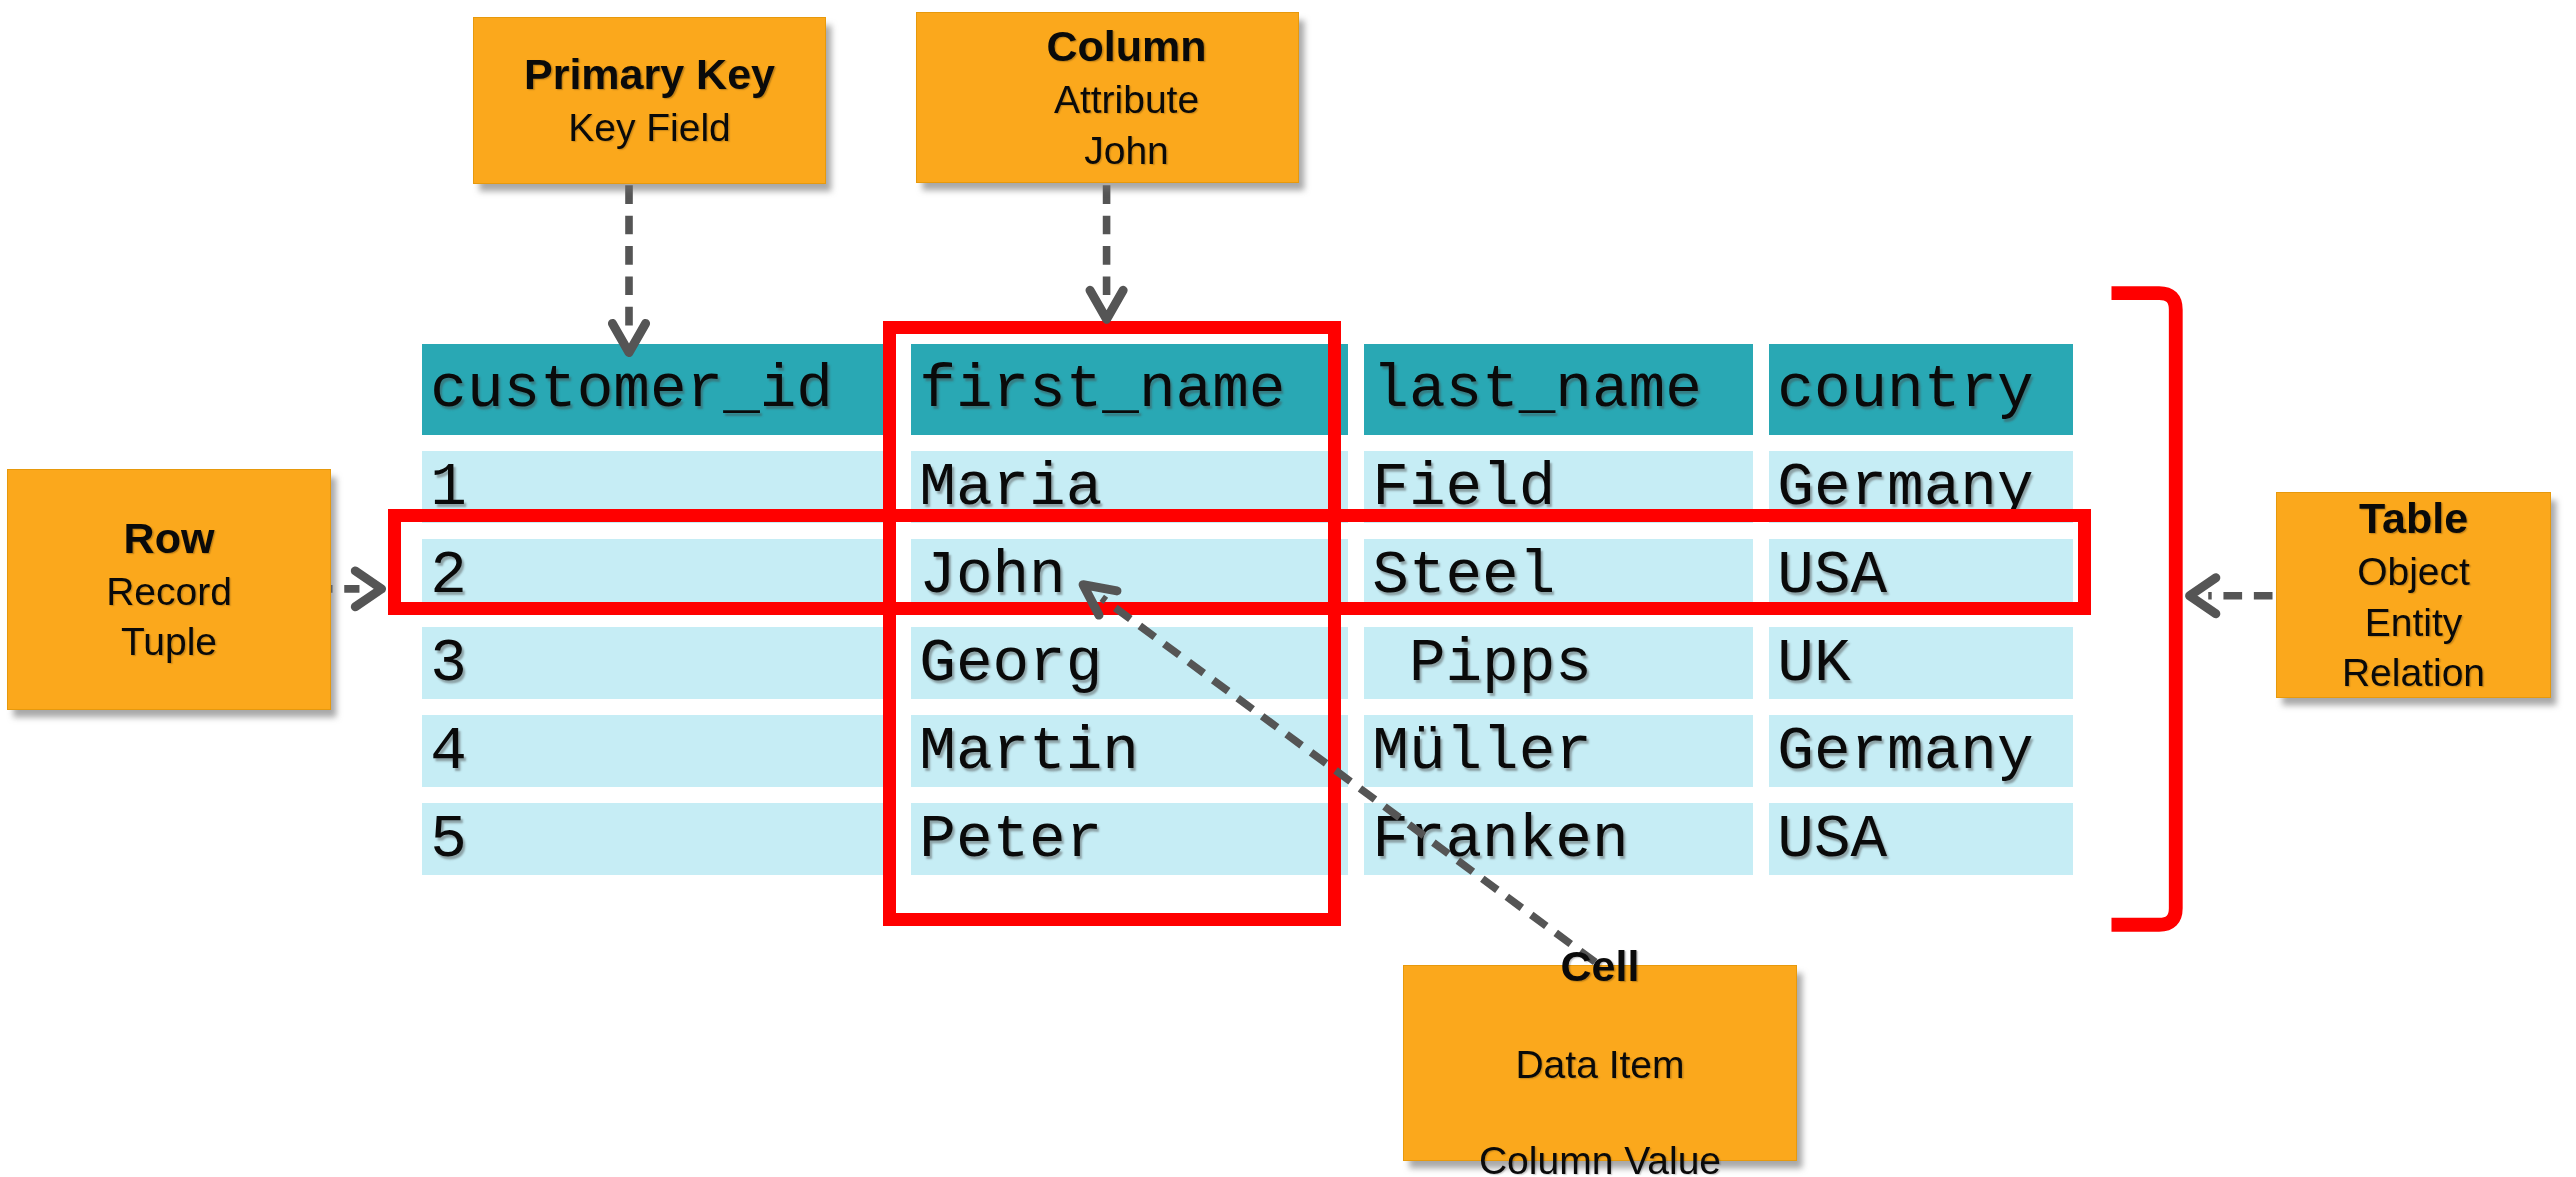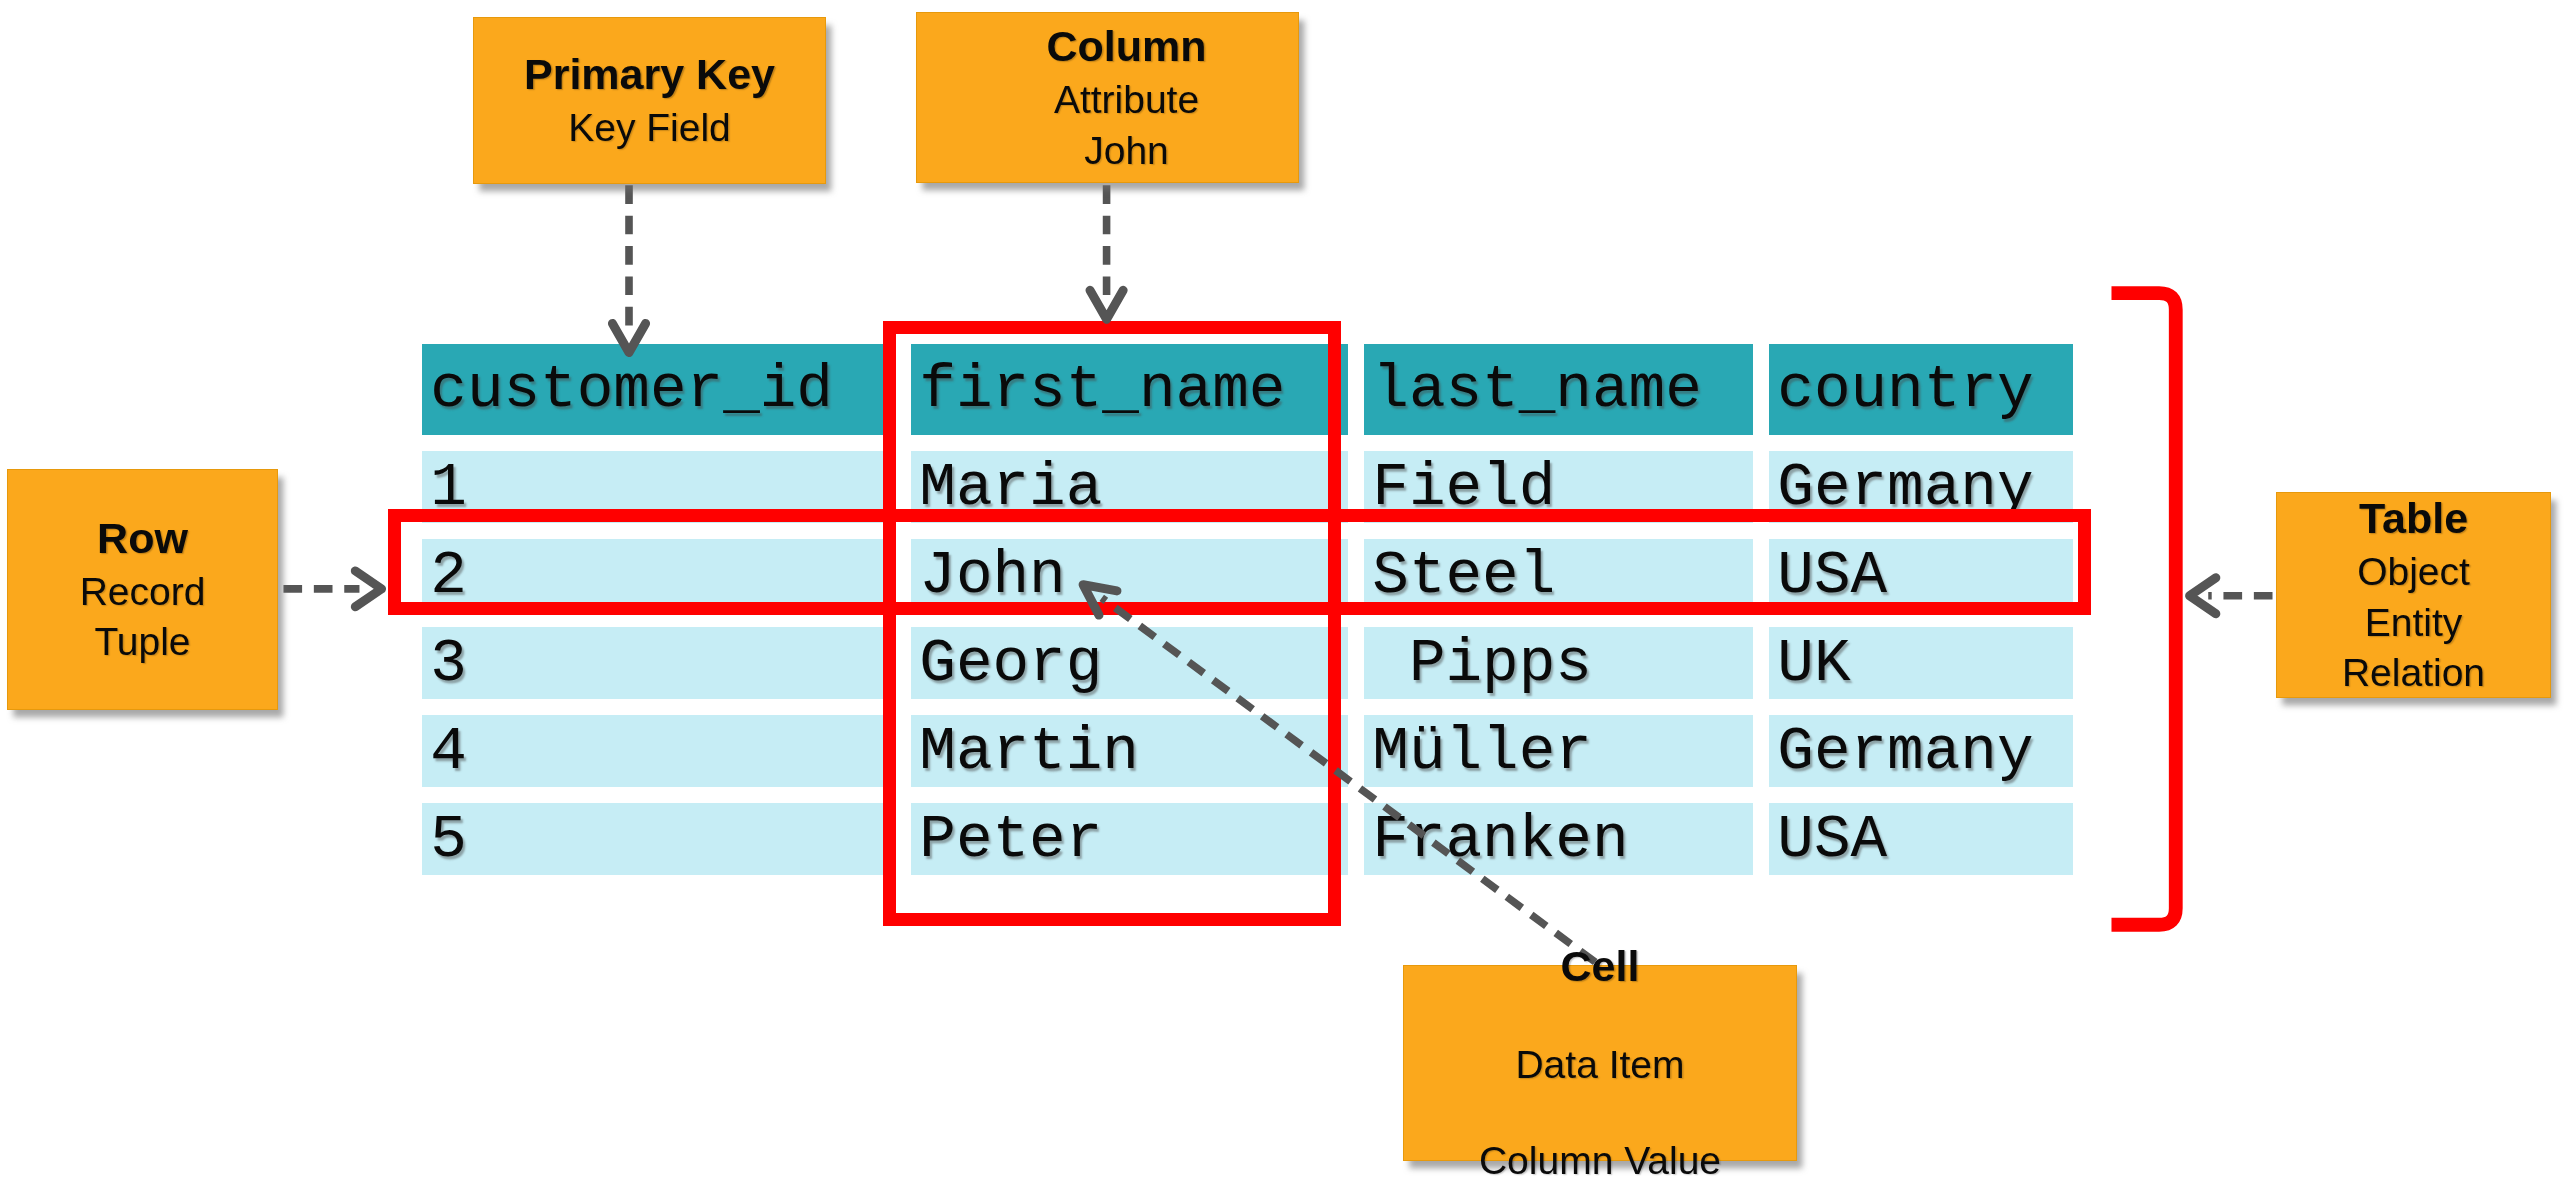--- a/index.html
+++ b/index.html
@@ -41,21 +41,21 @@
     text-align:center; color:var(--text);
     box-shadow:6.2px 7.6px 6.2px rgba(110,110,110,0.6);
     border:1.4px solid rgba(215,140,0,0.55);
     box-sizing:border-box; line-height:1.3;
     z-index:5;
   }
   .callout-title{font-weight:bold; font-size:43px; text-shadow:1.4px 1.4px 1.4px rgba(0,0,0,0.25);}
   .callout-line{font-size:39px; text-shadow:1.4px 1.4px 1.4px rgba(0,0,0,0.2);}
   #callout-primary-key{left:453px; top:16.6px;  width:353px; height:167px;margin-left:20px;}
   #callout-column     {left:916px; top:12.4px; width:383px; height:171px;padding-left:38px;}
-  #callout-row        {left:7px;  top:469px; width:271px; height:241px;}
+  #callout-row        {left:7px;  top:469px; width:324px; height:241px;}
   #callout-table      {left:2276px;top:492px; width:275px; height:206px;}
   #callout-cell       {left:1403px;top:965px;width:394px; height:196px;gap:45px;}
   
   #overlay{position:absolute; left:0; top:0; width:2576px; height:1177px; pointer-events:none; z-index:4;}
   .bracket{stroke:var(--highlight-red); stroke-width:20; fill:none; stroke-linecap:butt;}
   .dash{stroke:var(--arrow-gray); stroke-width:11; stroke-dasharray:27 17; fill:none;}
   .head{stroke:var(--arrow-gray); stroke-width:13; fill:none; stroke-linecap:round; stroke-linejoin:round;}
   .hl-rect{z-index:3;}
   #dbtable{z-index:1;}
 </style>

